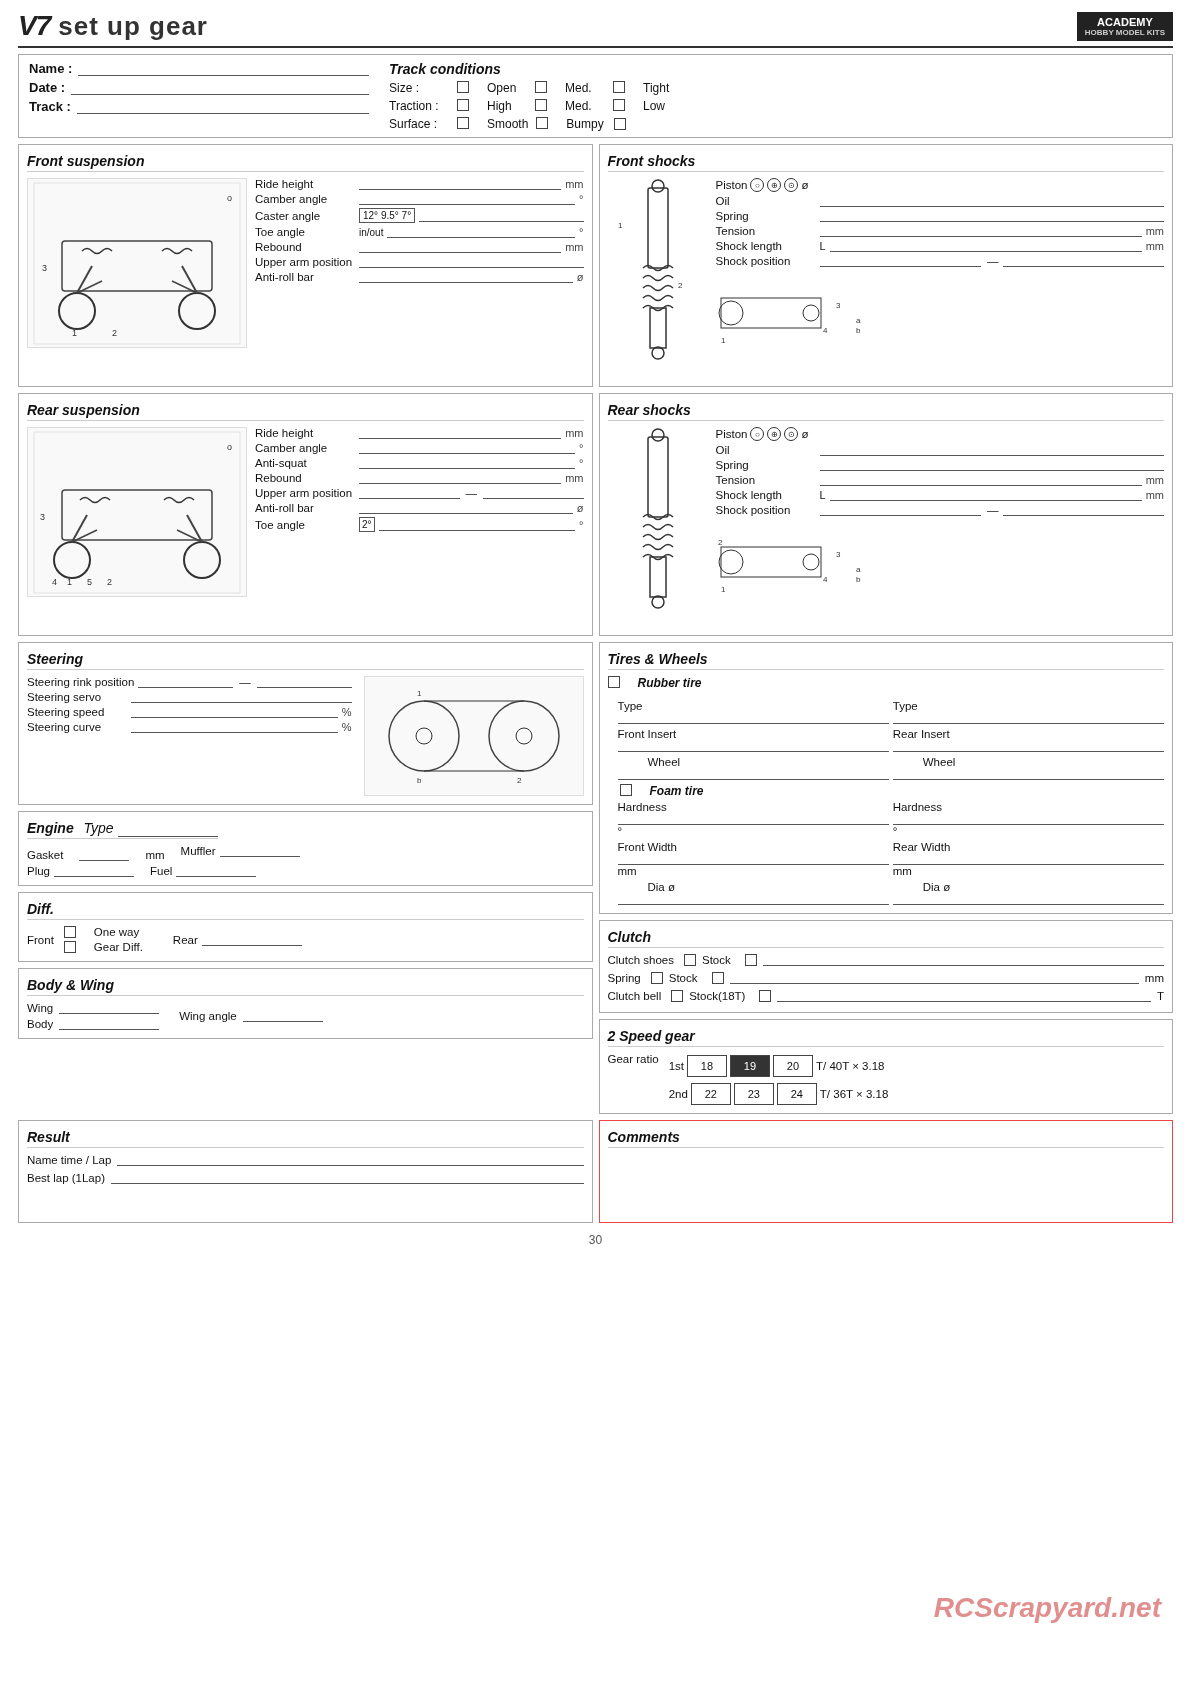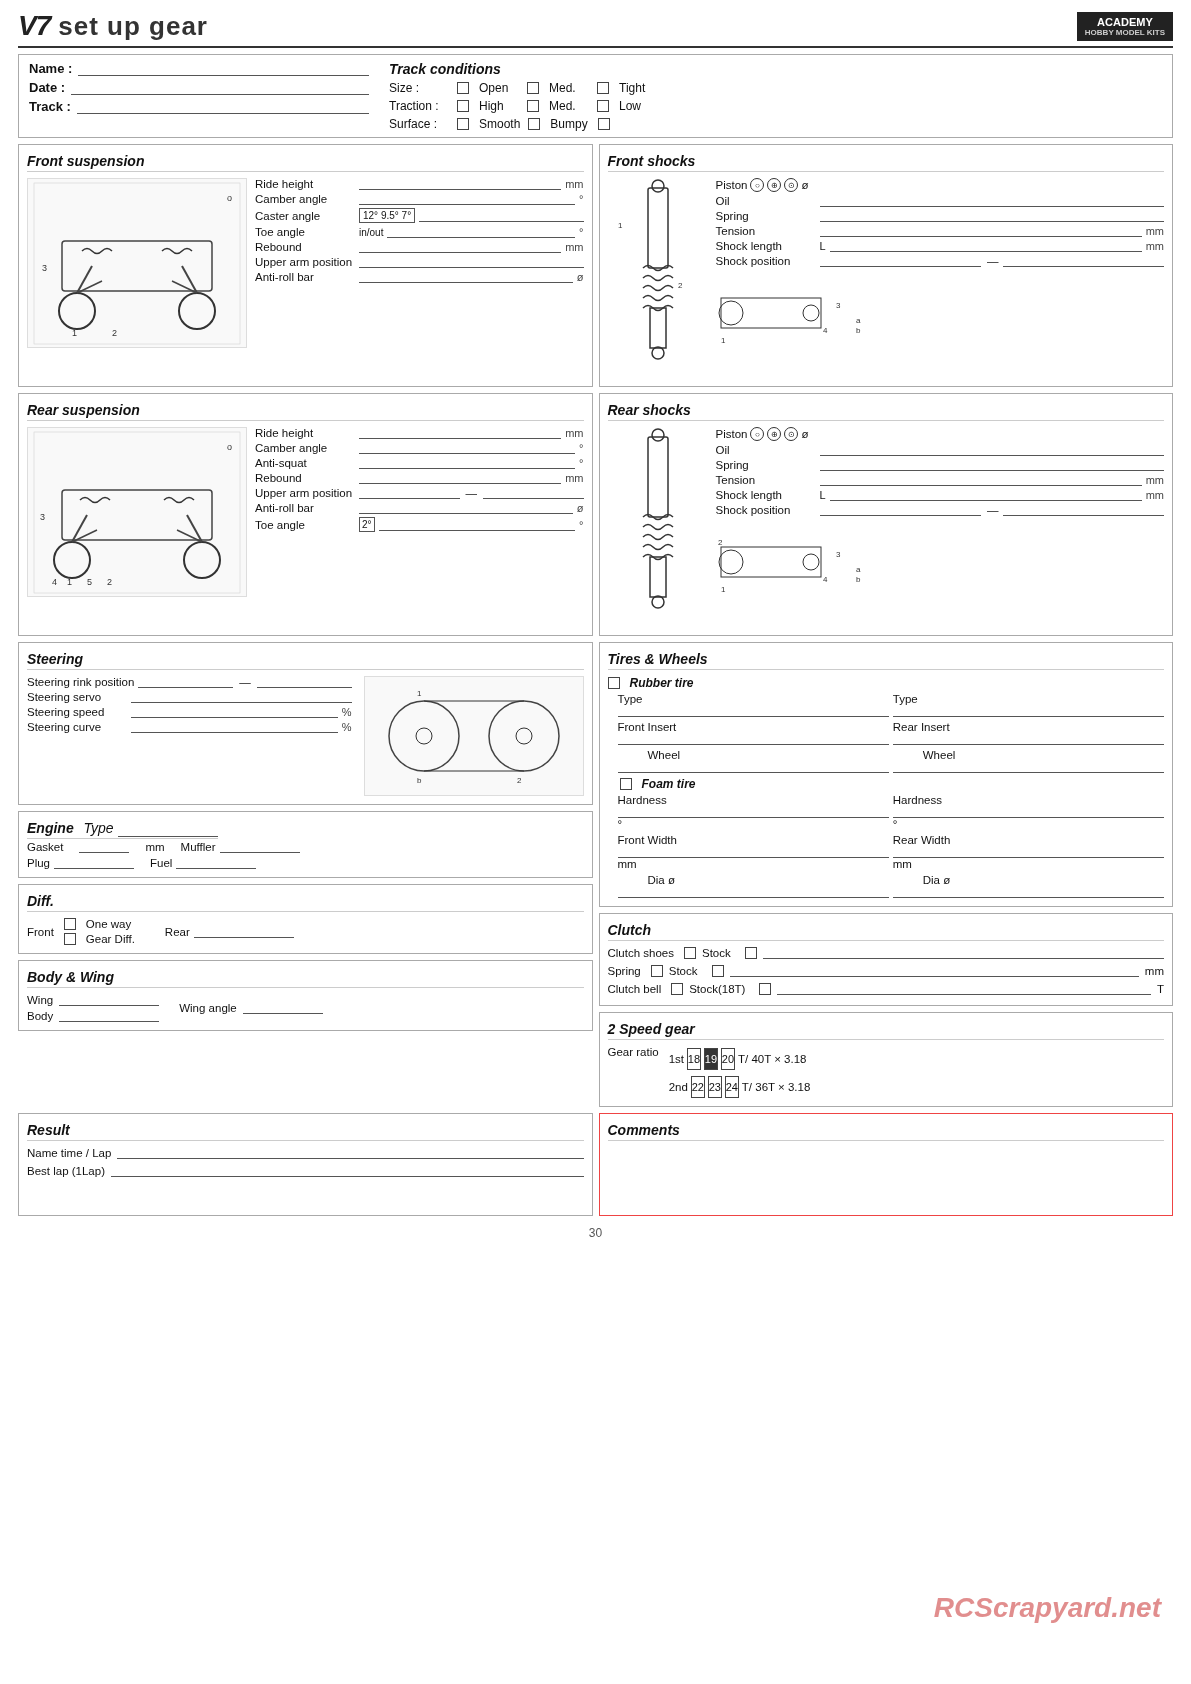--- a/index.html
+++ b/index.html
@@ -98,22 +98,22 @@
       font-size: 14px;
     }
     .conditions-row {
       display: flex;
       align-items: center;
       gap: 8px;
       font-size: 12px;
     }
     .check-item {
       display: flex;
-      align-items: center;
-      gap: 10px;
+      align-items: flex-start;
+      gap: 18px;
     }
     .checkbox {
       width: 12px;
       height: 12px;
       border: 1px solid #444;
       display: inline-block;
       flex-shrink: 0;
     }
     .cond-label {
       font-size: 12px;
@@ -289,21 +289,21 @@
     }
 
     
     .gear-table {
       display: flex;
       align-items: center;
       gap: 3px;
       margin-top: 2px;
     }
     .gear-cell {
-      width: 14px;
+      width: 40px;
       height: 22px;
       border: 1px solid #444;
       display: flex;
       align-items: center;
       justify-content: center;
       font-size: 11px;
     }
     .gear-cell.active {
       background: #333;
       color: #fff;
@@ -731,21 +731,21 @@
 
       <div class="section-box">
         <div class="section-title" style="display:inline;">
           <span class="bold-italic">Engine</span>
           <span style="font-weight:normal; margin-left:6px;">
             <span>Type</span>
             <span class="inline-line" style="min-width:100px;"></span>
           </span>
         </div>
         <div style="display:flex; gap:16px; margin-top:4px;">
-          <div style="display:flex; align-items:center; gap:16px; font-size:11.5px;">
+          <div style="display:flex; align-items:center; gap:16px; font-size:11.5px;margin-top:8px;">
             <span>Gasket</span>
             <div class="field-line" style="min-width:50px;"></div>
             <span>mm</span>
           </div>
           <div style="display:flex; align-items:center; gap:4px; font-size:11.5px;">
             <span>Muffler</span>
             <div class="field-line" style="min-width:80px;"></div>
           </div>
         </div>
         <div style="display:flex; gap:16px; margin-top:4px;">
@@ -802,21 +802,21 @@
       </div>
 
     </div>
 
     <div style="display:flex; flex-direction:column; gap:6px;">
 
       <div class="section-box">
         <div class="section-title bold-italic">Tires &amp; Wheels</div>
 
         <div style="margin-bottom:4px;">
-          <div class="check-item" style="margin-bottom:3px;">
+          <div class="check-item" style="margin-bottom:10px;">
             <div class="checkbox"></div>
             <span class="bold-italic">Rubber tire</span>
           </div>
           <div style="display:grid; grid-template-columns:1fr 1fr; gap:4px; font-size:11.5px; padding-left:10px;">
             <div>
               <span>Type</span>
               <div class="field-line" style="min-width:80px;"></div>
             </div>
             <div>
               <span>Type</span>

